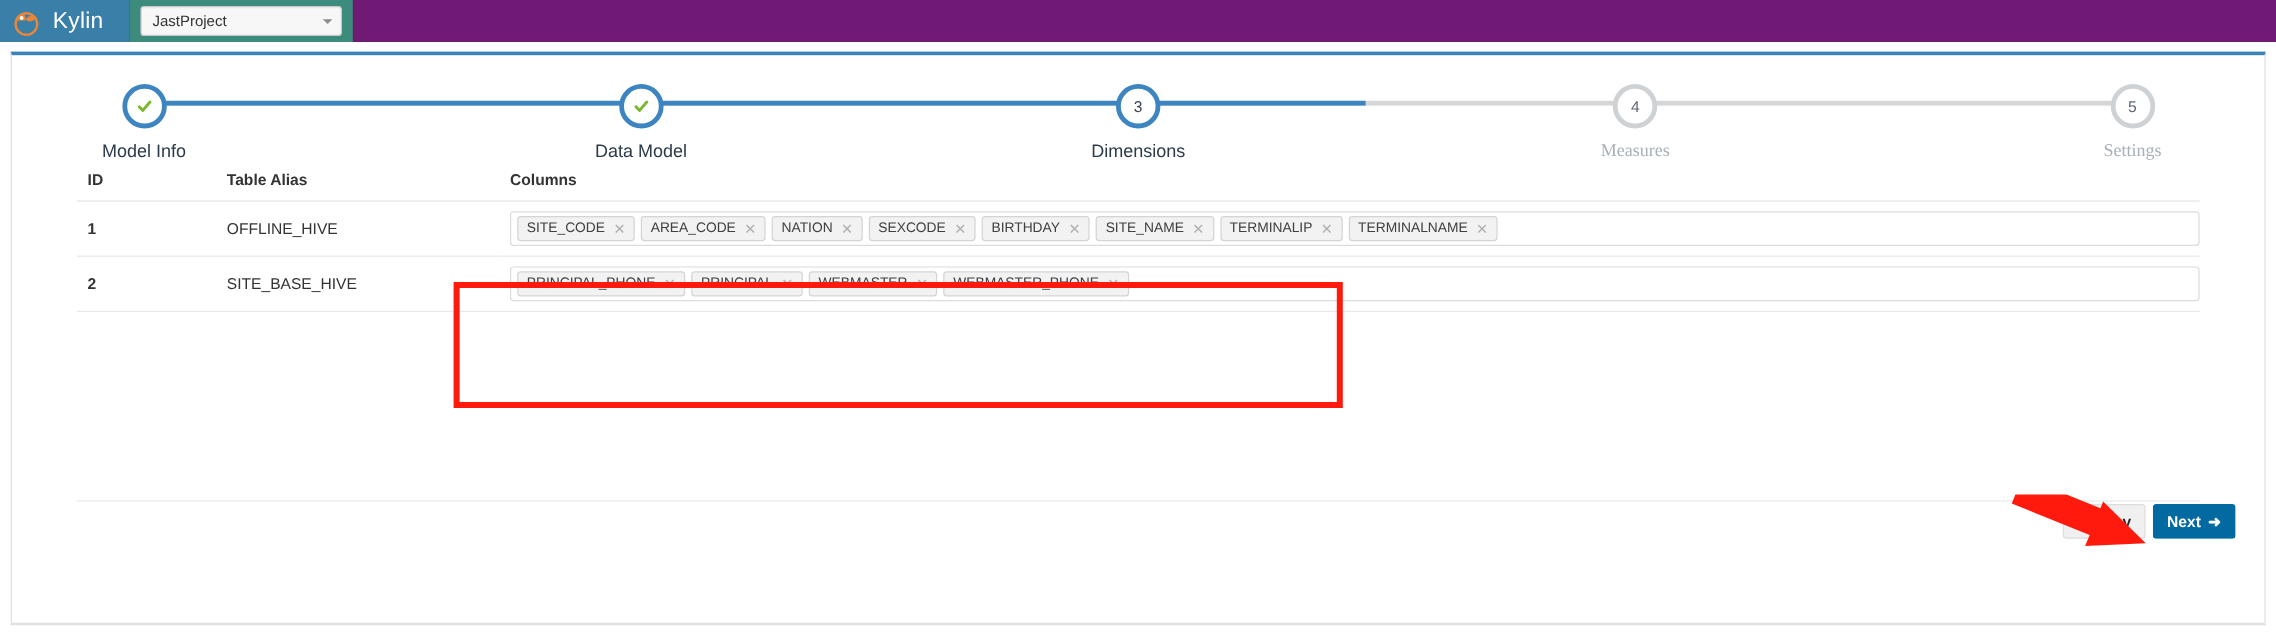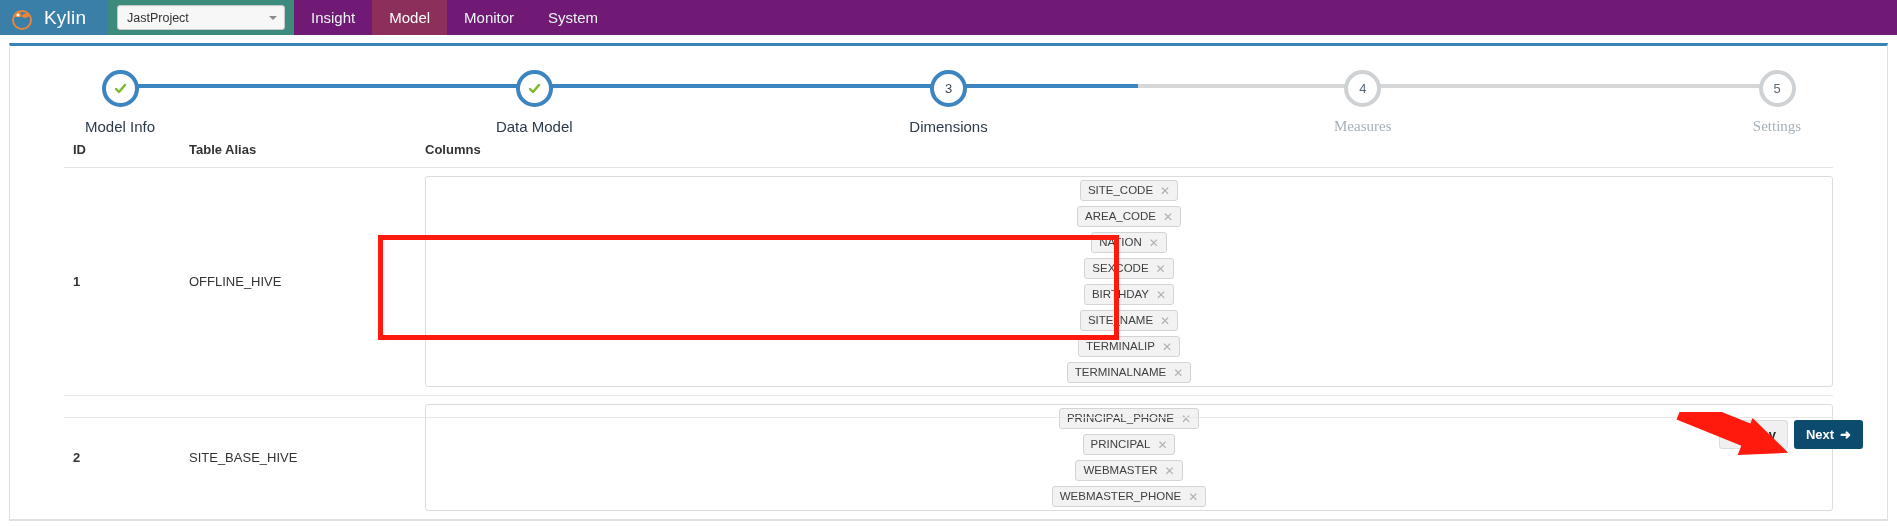--- a/index.html
+++ b/index.html
@@ -193,21 +193,20 @@
   .tagbox {
     border: 1px solid #dcdcdc;
     border-radius: 3px;
     background: #fff;
     min-height: 26px;
     padding: 3px 5px;
     display: flex;
     flex-wrap: wrap;
     gap: 5px;
     align-items: center;
-    flex-direction: column;
   }
   .tag {
     display: inline-flex;
     align-items: center;
     gap: 7px;
     background: #f2f2f2;
     border: 1px solid #d4d4d4;
     border-radius: 3px;
     padding: 2px 7px;
     font-size: 11.5px;
@@ -268,21 +267,21 @@
     line-height: 15px;
     border: 1px solid transparent;
   }
   .btn-prev {
     background: #f0f0f0;
     border-color: #dcdcdc;
     color: #2b2b2b;
     font-weight: bold;
   }
   .btn-next {
-    background: #0c4a6e;
+    background: #0369a1;
     color: #ffffff;
     font-weight: bold;
   }
   .panel-bottom-line {
     position: absolute;
     left: 0; right: 0;
     bottom: 0;
     height: 1px;
     background: #e0e0e0;
   }
@@ -305,26 +304,20 @@
     <span class="brand-text">Kylin</span>
   </div>
 
   <div class="project-select-wrap">
     <div class="project-select">
       <span>JastProject</span>
       <span class="caret-down"></span>
     </div>
   </div>
 
-  <div class="nav-items">
-    <a class="nav-item" href="#">Insight</a>
-    <a class="nav-item active" href="#">Model</a>
-    <a class="nav-item" href="#">Monitor</a>
-    <a class="nav-item" href="#">System</a>
-  </div>
 
 </div>
 
 <div class="panel">
 
 
   <div class="stepper">
     <div class="step-line"></div>
     <div class="step-line-fill"></div>
     <div class="steps">

